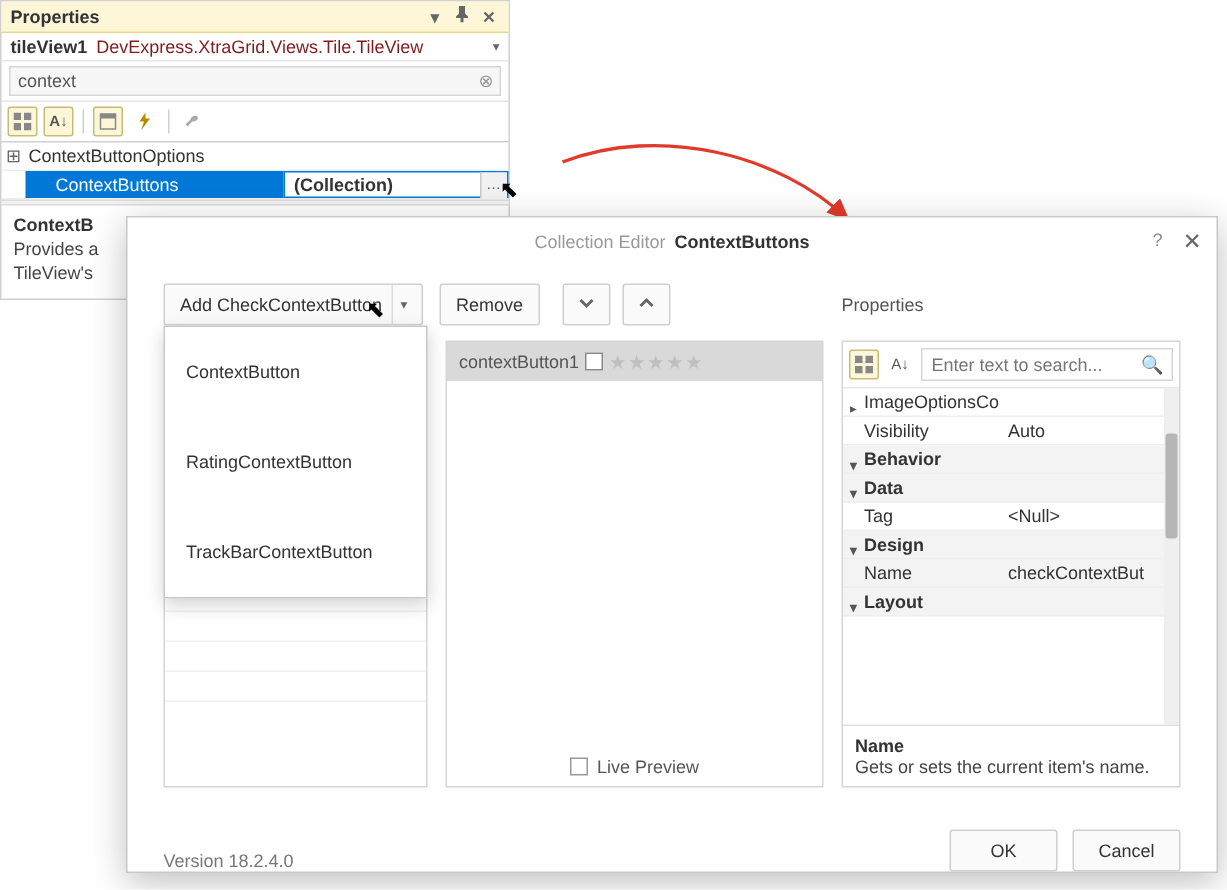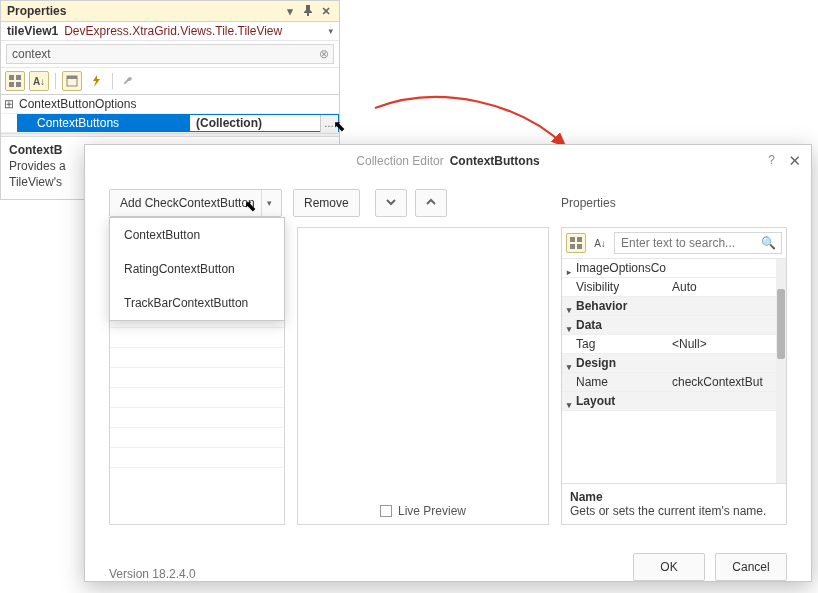--- a/index.html
+++ b/index.html
@@ -57,21 +57,21 @@
   .col.preview { width: 252px; }
   .col.props { flex: 1; }
 
   .btn { border: 1px solid #cfcfcf; background: #fafafa; color: #333; height: 28px; padding: 0 10px; font: inherit; cursor: pointer; border-radius: 2px; }
   .btn-row { display: flex; gap: 8px; align-items: center; margin-bottom: 10px; }
   .btn.split { display: inline-flex; align-items: center; padding-right: 4px; }
   .btn.split .caret { margin-left: 6px; width: 16px; text-align: center; color: #666; font-size: 9px; border-left: 1px solid #ddd; height: 100%; display: flex; align-items: center; justify-content: center; }
   .btn.icon { width: 32px; padding: 0; }
 
   .dropdown { position: absolute; z-index: 5; background: #fff; border: 1px solid #c8c8c8; box-shadow: 0 4px 12px rgba(0,0,0,0.18); }
-  .dropdown .item { padding: 10px 14px; cursor: pointer; white-space: nowrap; }
+  .dropdown .item { padding: 23px 14px; cursor: pointer; white-space: nowrap; }
 
   .item-list { border: 1px solid #d6d6d6; flex: 1; background: #fff; overflow: hidden; }
   .item-list .li { height: 20px; line-height: 20px; padding: 0 8px; border-bottom: 1px solid #f0f0f0; cursor: pointer; }
   .item-list .li.sel { background: #26a0da; color: #fff; }
   .item-list .li.empty { cursor: default; }
 
   .preview-box { border: 1px solid #d6d6d6; flex: 1; display: flex; flex-direction: column; }
   .preview-bar { background: #d9d9d9; height: 26px; display: flex; align-items: center; padding: 0 8px; gap: 4px; color: #555; }
   .preview-bar .cb { width: 12px; height: 12px; border: 1px solid #888; background: #fff; }
   .preview-bar .stars { color: #bfbfbf; letter-spacing: 1px; font-size: 13px; }
@@ -239,20 +239,25 @@
 
     <div class="dropdown" id="add-dd" style="left:24px; top:40px; width:176px;">
         <div class="item">ContextButton</div>
         <div class="item">RatingContextButton</div>
         <div class="item">TrackBarContextButton</div>
       </div>
 
     <div class="col preview">
       <div style="height:38px"></div>
       <div class="preview-box">
+        <div class="preview-bar">
+          <span>contextButton1</span>
+          <span class="cb"></span>
+          <span class="stars">★★★★★</span>
+        </div>
         <div class="preview-body"></div>
         <div class="preview-foot">
           <span class="chk"></span>
           <span>Live Preview</span>
         </div>
       </div>
     </div>
 
     <div class="col props">
       <div class="prop-head">Properties</div>

